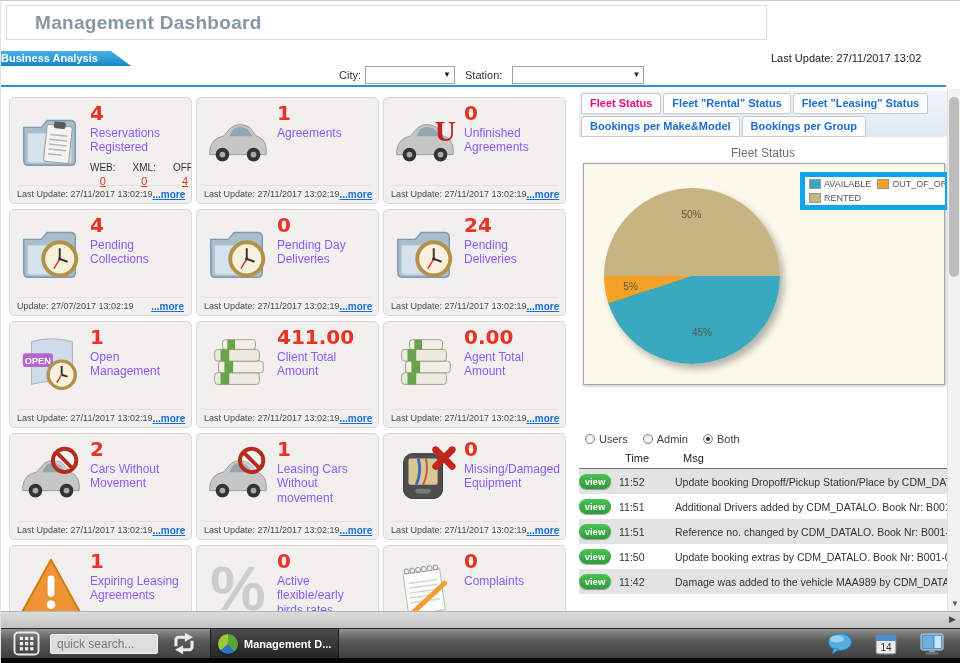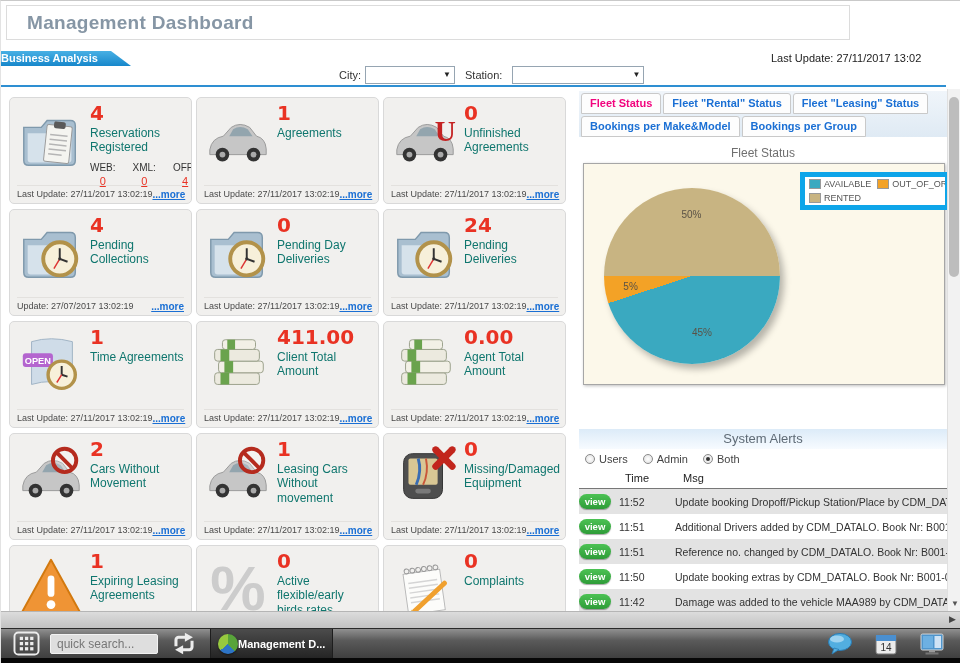--- a/index.html
+++ b/index.html
@@ -1,22 +1,22 @@
 <!DOCTYPE html>
 <html><head>
 <meta charset="utf-8">
 <style>
   *{margin:0;padding:0;box-sizing:border-box}
   html,body{background:#9a9a9a}
   #app{position:relative;width:960px;height:663px;background:#fff;overflow:hidden;
        font-family:"Liberation Sans",sans-serif;border-top:1px solid #c9c9c9;border-left:1px solid #e3e3e3}
 
   
-  .top-header{position:absolute;left:5px;top:4px;width:844px;height:35px;border:1px solid #dcdcdc;
-              background:#fff;display:flex;align-items:center;padding-left:20px}
+  .top-header{position:absolute;left:5px;top:4px;width:761px;height:35px;border:1px solid #dcdcdc;
+              background:#fff;display:flex;align-items:center;padding-left:28px}
   .page-title{font-size:19px;font-weight:bold;color:#8696a5;letter-spacing:.3px}
 
   .ribbon{position:absolute;left:0;top:50px;width:130px;height:15px;
           background:linear-gradient(#48b0e4,#1787cb);color:#fff;font-size:11px;font-weight:bold;
           line-height:15px;clip-path:polygon(0 0,110px 0,130px 100%,0 100%)}
   .last-update-top{position:absolute;left:770px;top:51px;font-size:11px;color:#222;white-space:nowrap}
 
   .filters{position:absolute;left:338px;top:65px;display:flex;align-items:center;gap:4px;
            font-size:11px;color:#333}
   .select{height:18px;border:1px solid #96a5b2;background:#fff;position:relative;display:flex;
@@ -29,21 +29,21 @@
   .blue-rule{position:absolute;left:0;top:84px;width:945px;height:2px;background:#2e8fd2}
 
   
   .cards-grid{position:absolute;left:8px;top:96px;width:557px;height:514px;overflow:hidden;
               display:grid;grid-template-columns:repeat(3,183px);grid-auto-rows:107px;gap:5px 4px}
   .card{position:relative;background:#f1f0ee;border:1px solid #d9d9d9;border-radius:5px;overflow:hidden}
   .card-icon{position:absolute;left:5px;top:8px;width:72px;height:70px}
   .card-icon svg{width:100%;height:100%}
   .card-body{position:absolute;left:80px;top:4px;right:5px}
   .card-num{font-size:20px;font-weight:bold;color:#e93223;font-family:"DejaVu Sans",sans-serif;line-height:1.1}
-  .card-label{font-size:12px;color:#0f766e;line-height:1.2;margin-top:2px}
+  .card-label{font-size:12px;color:#8b5cf6;line-height:1.2;margin-top:2px}
   .card-stats{display:flex;gap:17px;margin-top:7px}
   .stat{display:flex;flex-direction:column;align-items:center;font-size:10px;color:#333}
   .stat-v{color:#e93223;text-decoration:underline;margin-top:2px;font-size:11px}
   .card-footer{position:absolute;left:7px;right:7px;bottom:3px;border-top:1px solid #e3e1de;
                padding-top:3px;display:flex;justify-content:space-between;align-items:flex-start}
   .card-update{font-size:9px;color:#4a4a4a;white-space:nowrap}
   .card-more{color:#1a6fd4;text-decoration:underline;font-weight:bold;font-size:10px;cursor:pointer;white-space:nowrap}
 
   
   .right-panel{position:absolute;left:578px;top:90px;width:368px;height:520px}
@@ -98,21 +98,21 @@
   
   .taskbar{position:absolute;left:0;top:627px;width:960px;height:30px;display:flex;align-items:center;
            background:linear-gradient(#909090,#5a5a5a 40%,#3f3f3f);border-top:1px solid #2a2a2a}
   .black-strip{position:absolute;left:0;top:657px;width:960px;height:6px;background:#070707}
   .apps-btn{margin-left:12px;width:27px;height:25px;cursor:pointer}
   .search-input{margin-left:10px;width:108px;height:20px;background:#dedede;border:1px solid #f2f2f2;
                 border-radius:2px;font-size:12px;color:#444;padding:0 6px;outline:none;
                 font-family:"Liberation Sans",sans-serif}
   .search-input::placeholder{color:#777}
   .sync-btn{margin-left:13px;width:26px;height:25px;cursor:pointer}
-  .task-btn{margin-left:13px;height:30px;min-width:114px;display:flex;align-items:center;
+  .task-btn{margin-left:13px;height:30px;min-width:114px;display:flex;align-items:center;gap:6px;
             padding:0 7px;background:linear-gradient(#4c4c4c,#232323);cursor:pointer;
             border-left:1px solid #1d1d1d;border-right:1px solid #1d1d1d}
   .task-app-icon{width:20px;height:20px;border-radius:50%;flex:none;
             background:conic-gradient(#58a43a 0 38%,#2d74c6 38% 64%,#97c93f 64% 100%);
             box-shadow:0 1px 2px rgba(0,0,0,.5)}
   .task-label{color:#fff;font-size:11px;font-weight:bold;white-space:nowrap}
   .tray{margin-left:auto;display:flex;align-items:center;gap:20px;margin-right:16px}
   .tray-icon{width:26px;height:24px;cursor:pointer}
 </style>
 </head>
@@ -292,21 +292,21 @@
             <path d="M16 12 Q36 6 58 12 L58 56 Q36 50 16 56 Z" fill="#cfdce8" stroke="#9fb3c4"></path>
             <rect x="7" y="24" width="31" height="14" rx="3" fill="#b465cf"></rect>
             <text x="22.5" y="34.5" font-size="9.5" fill="#fff" text-anchor="middle" font-weight="bold">OPEN</text>
             <circle cx="47" cy="46" r="14" fill="#f7f0da" stroke="#b2924a" stroke-width="3.5"></circle>
             <line x1="47" y1="46" x2="47" y2="37" stroke="#333" stroke-width="2"></line>
             <line x1="47" y1="46" x2="53" y2="48" stroke="#333" stroke-width="2"></line>
             <line x1="47" y1="46" x2="42" y2="54" stroke="#d33" stroke-width="1.5"></line>
           </svg></div>
     <div class="card-body">
       <div class="card-num">1</div>
-      <div class="card-label">Time Agreements</div>
+      <div class="card-label">Open Management</div>
       <div class="card-stats"></div>
     </div>
     <div class="card-footer">
       <span class="card-update">Last Update: 27/11/2017 13:02:19</span>
       <a class="card-more">...more</a>
     </div>
   </div>
 
   <div class="card">
     <div class="card-icon"><svg viewBox="0 0 72 72">
@@ -511,21 +511,20 @@
           </div>
           <div class="legend-item">
             <span class="swatch" style="background: rgb(200, 180, 130);"></span>
             <span class="legend-label">RENTED</span>
           </div>
         </div>
     </div>
   </div>
 
   <div class="alerts">
-    <div class="alerts-header">System Alerts</div>
     <div class="radio-row">
         <label class="radio-item">
           <span class="radio"></span>
           <span>Users</span>
         </label>
         <label class="radio-item">
           <span class="radio"></span>
           <span>Admin</span>
         </label>
         <label class="radio-item">

